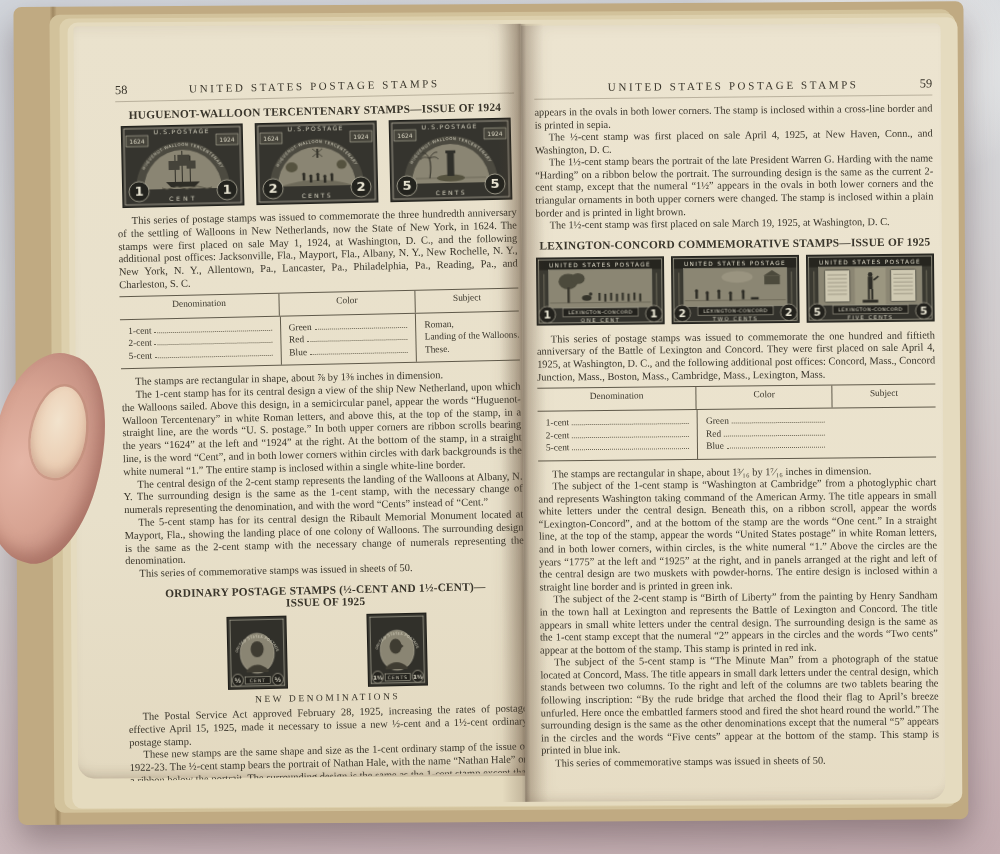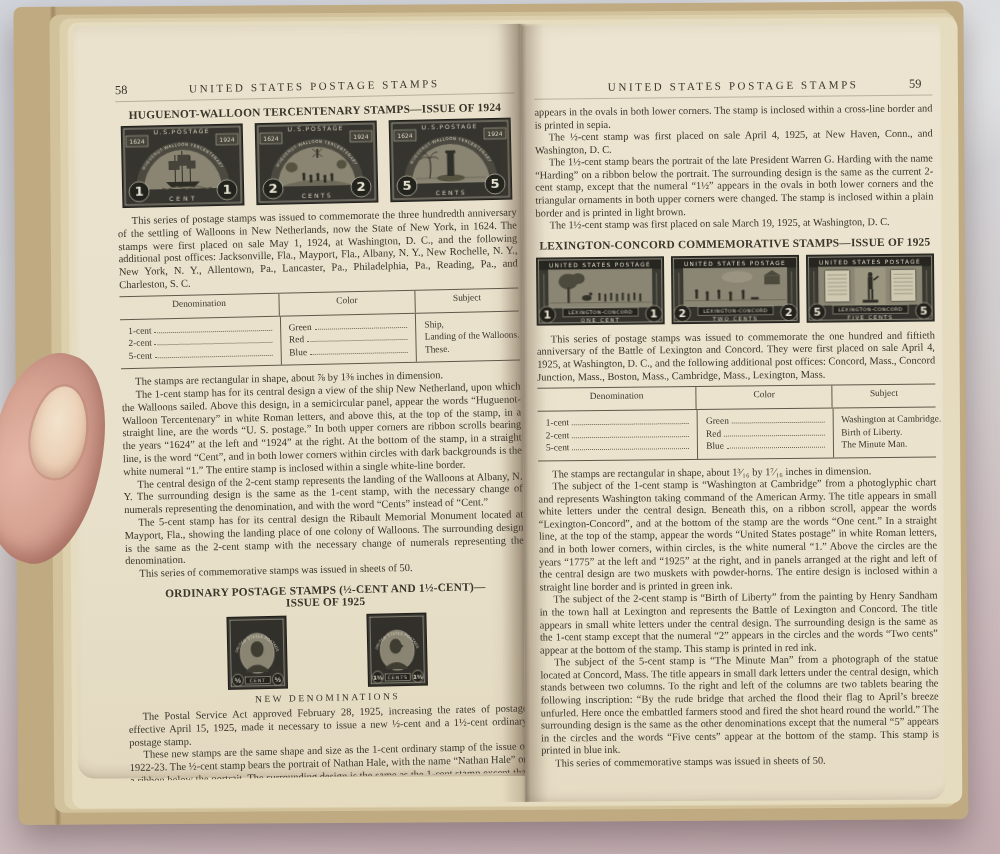--- a/index.html
+++ b/index.html
@@ -26,21 +26,21 @@
     box-shadow:inset 18px 0 24px -14px rgba(85,62,42,.4),inset 0 -8px 14px -12px rgba(85,62,42,.3);}
   .gutter{position:absolute;left:500px;top:24px;width:46px;height:778px;z-index:5;pointer-events:none;
     background:linear-gradient(90deg,rgba(90,68,48,0) 0%,rgba(90,68,48,.22) 42%,rgba(62,46,34,.34) 52%,rgba(90,68,48,.16) 62%,rgba(90,68,48,0) 100%);}
   .content{position:relative;height:100%;box-sizing:border-box;overflow:hidden;}
   .page-left .content{padding:54px 8px 0 40px;transform:rotate(-0.9deg);transform-origin:50% 0;}
   .page-right .content{padding:54px 9px 0 13px;transform:rotate(-0.25deg);transform-origin:50% 0;}
   .runhead{display:flex;align-items:baseline;border-bottom:1px solid rgba(80,70,52,.32);
     padding-bottom:3px;margin-bottom:7px;}
   .rh-title{flex:1;text-align:center;font-size:11px;letter-spacing:2.6px;}
   .pagenum{width:34px;font-size:12.5px;}
-  .pagenum.right{text-align:center;}
+  .pagenum.right{text-align:right;}
   .sect-title{text-align:center;font-weight:bold;font-size:11.4px;letter-spacing:.2px;margin:7px 0 4px;}
   p.body{font-size:10.5px;line-height:1.22;text-align:justify;text-indent:14px;margin:0;}
   .page-right p.body{font-size:10.4px;line-height:1.21;}
   .stamp-row{display:flex;justify-content:center;align-items:flex-end;margin:5px 0 7px;}
   .stamp-row.hw{gap:12px;}
   .stamp-row.lex{gap:7px;}
   .stamp-row.ord{gap:80px;margin:7px 0 5px;}
   .stamp{display:block;filter:drop-shadow(0 0 0 rgba(0,0,0,0));}
   .stamp text{font-family:"DejaVu Sans","Liberation Sans",sans-serif;}
   .subhead{text-align:center;font-size:9.4px;letter-spacing:2.6px;margin:5px 0 4px;}
@@ -215,21 +215,21 @@
                   <span>Red</span>
                   <span class="ldr"></span>
                 </div>
               <div class="t-item">
                   <span>Blue</span>
                   <span class="ldr"></span>
                 </div>
             </div>
             <div class="t-col c3">
               <div class="t-item">
-                  <span>Ship,</span>
+                  <span>Roman,</span>
                 </div>
               <div class="t-item">
                   <span>Landing of the Walloons.</span>
                 </div>
               <div class="t-item">
                   <span>These.</span>
                 </div>
             </div>
           </div>
         </div>
@@ -461,31 +461,20 @@
                 </div>
               <div class="t-item">
                   <span>Red</span>
                   <span class="ldr"></span>
                 </div>
               <div class="t-item">
                   <span>Blue</span>
                   <span class="ldr"></span>
                 </div>
             </div>
-            <div class="t-col c3">
-              <div class="t-item">
-                  <span>Washington at Cambridge.</span>
-                </div>
-              <div class="t-item">
-                  <span>Birth of Liberty.</span>
-                </div>
-              <div class="t-item">
-                  <span>The Minute Man.</span>
-                </div>
-            </div>
           </div>
         </div>
 
         <p class="body">The stamps are rectangular in shape, about 1³⁄₁₆ by 1⁷⁄₁₆ inches in dimension.</p>
         <p class="body">The subject of the 1-cent stamp is “Washington at Cambridge” from a photoglyphic chart and represents Washington taking command of the American Army. The title appears in small white letters under the central design. Beneath this, on a ribbon scroll, appear the words “Lexington-Concord”, and at the bottom of the stamp are the words “One cent.” In a straight line, at the top of the stamp, appear the words “United States postage” in white Roman letters, and in both lower corners, within circles, is the white numeral “1.” Above the circles are the years “1775” at the left and “1925” at the right, and in panels arranged at the right and left of the central design are two muskets with powder-horns. The entire design is inclosed within a straight line border and is printed in green ink.</p>
         <p class="body">The subject of the 2-cent stamp is “Birth of Liberty” from the painting by Henry Sandham in the town hall at Lexington and represents the Battle of Lexington and Concord. The title appears in small white letters under the central design. The surrounding design is the same as the 1-cent stamp except that the numeral “2” appears in the circles and the words “Two cents” appear at the bottom of the stamp. This stamp is printed in red ink.</p>
         <p class="body">The subject of the 5-cent stamp is “The Minute Man” from a photograph of the statue located at Concord, Mass. The title appears in small dark letters under the central design, which stands between two columns. To the right and left of the columns are two tablets bearing the following inscription: “By the rude bridge that arched the flood their flag to April’s breeze unfurled. Here once the embattled farmers stood and fired the shot heard round the world.” The surrounding design is the same as the other denominations except that the numeral “5” appears in the circles and the words “Five cents” appear at the bottom of the stamp. This stamp is printed in blue ink.</p>
         <p class="body">This series of commemorative stamps was issued in sheets of 50.</p>
       </div>
     </div>

